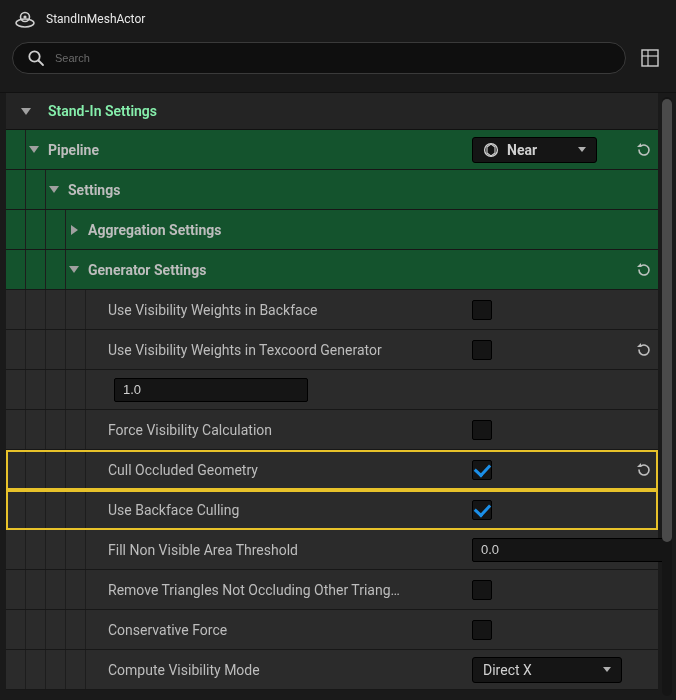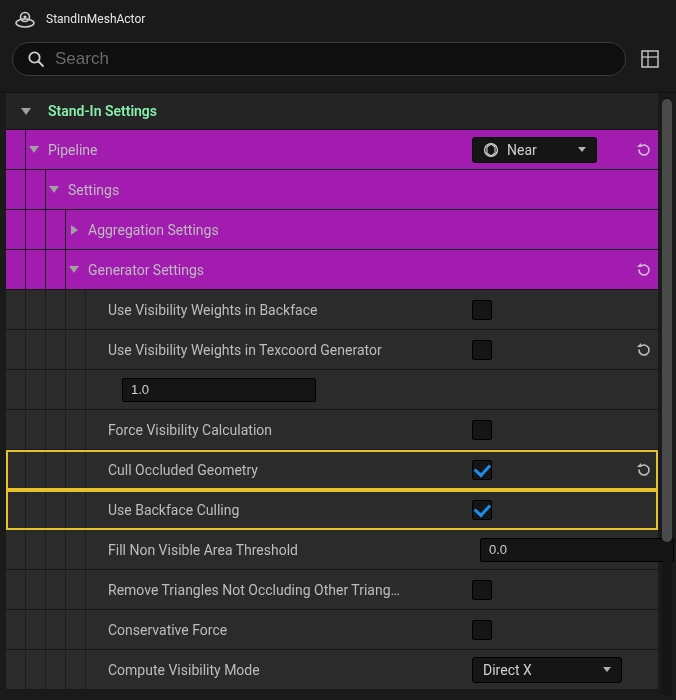--- a/index.html
+++ b/index.html
@@ -36,21 +36,21 @@
     border: 1px solid #3a3a3a;
     border-radius: 18px;
     padding: 6px 14px;
   }
   .search-wrap input {
     flex: 1;
     background: transparent;
     border: none;
     outline: none;
     color: #c0c0c0;
-    font-size: 17px;
+    font-size: 11px;
   }
   .search-wrap input::placeholder { color: #6a6a6a; }
   .options-btn {
     width: 28px; height: 28px;
     display: flex; align-items: center; justify-content: center;
     cursor: pointer;
   }
   .panel {
     position: absolute;
     left: 0; right: 0; top: 92px; bottom: 0;
@@ -88,21 +88,21 @@
     color: #86efac;
   }
   .row {
     display: flex;
     align-items: center;
     height: 40px;
     border-bottom: 1px solid #171717;
     background: #2b2b2b;
     position: relative;
   }
-  .row.group { background: #a21caf; font-weight: 400; }
+  .row.group { background: #14532d; font-weight: 700; }
   .row .indent { flex-shrink: 0; display:flex; height:100%; }
   .indent .stripe { width: 20px; height:100%; border-right: 1px solid #1d1d1d; }
   .disclosure {
     width: 16px; height: 16px;
     display: flex; align-items: center; justify-content: center;
     flex-shrink: 0;
     margin-right: 6px;
   }
   .label {
     flex: 1;
@@ -142,21 +142,20 @@
   }
   .num-input {
     flex: 1;
     background: #151515;
     border: 1px solid #000;
     border-radius: 2px;
     color: #d0d0d0;
     padding: 4px 8px;
     height: 24px;
     font-size: 13px;
-    margin-left: 8px;
   }
   .dropdown {
     display: flex;
     align-items: center;
     gap: 8px;
     background: #151515;
     border: 1px solid #000;
     border-radius: 3px;
     padding: 4px 10px;
     height: 26px;

